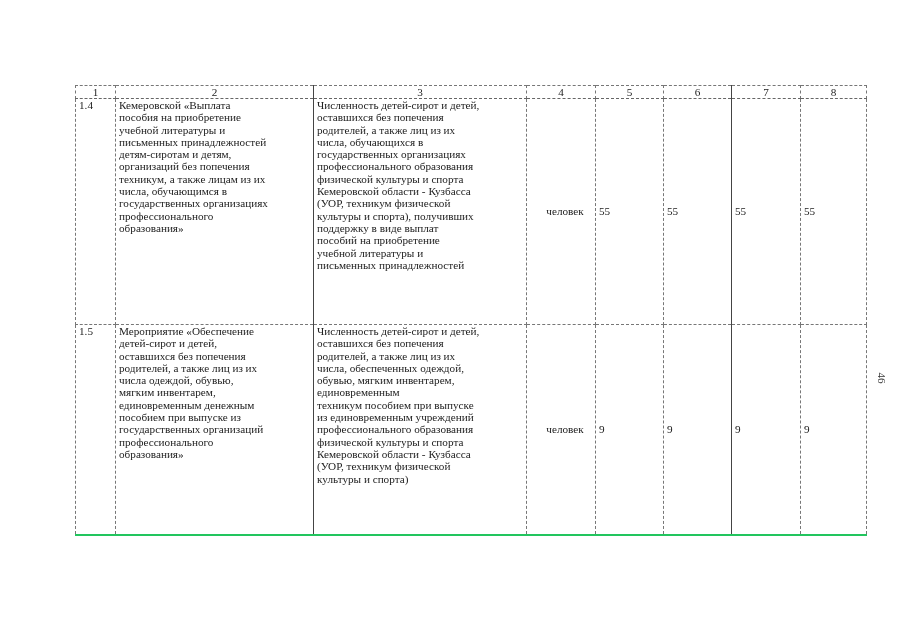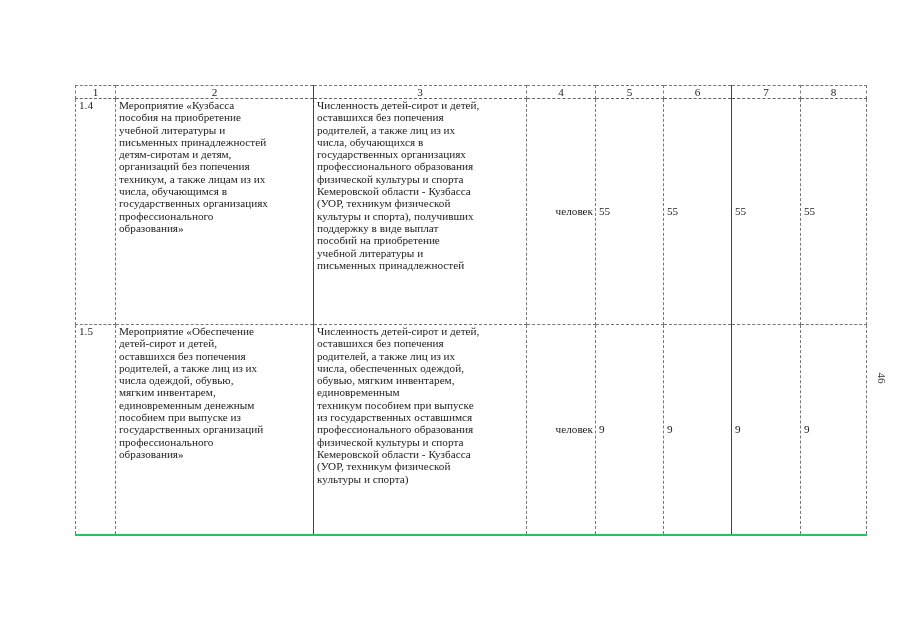--- a/index.html
+++ b/index.html
@@ -17,21 +17,21 @@
       overflow: hidden; white-space: normal;
     }
     table.doc tr.head td {
       text-align: center; height: 12px; line-height: 12px; padding: 0;
       border-bottom: 1px dashed #666;
     }
     table.doc td.c-col3 { border-left: 1px solid #444; }
     table.doc td.c-col7 { border-left: 1px solid #444; }
     table.doc tr.last td { border-bottom: 2px solid #22c55e; }
     table.doc td.num { vertical-align: middle; text-align: left; }
-    table.doc td.unit { vertical-align: middle; text-align: right; padding-left: 10px; }
+    table.doc td.unit { vertical-align: middle; text-align: center; padding-left: 10px; }
     .line { display: block; white-space: nowrap; }
     .pagenum {
       position: absolute; left: 876px; top: 372px;
       transform: rotate(90deg); transform-origin: center;
       font-size: 11px; color: #333;
     }
   </style>
 </head>
 <body>
 
@@ -55,21 +55,21 @@
       <td>4</td>
       <td>5</td>
       <td>6</td>
       <td class="c-col7">7</td>
       <td>8</td>
     </tr>
 
     <tr style="height:226px">
       <td>1.4</td>
       <td>
-        <span class="line">Мероприятие «Кузбасса</span>
+        <span class="line">Кемеровской «Выплата</span>
         <span class="line">пособия на приобретение</span>
         <span class="line">учебной литературы и</span>
         <span class="line">письменных принадлежностей</span>
         <span class="line">детям-сиротам и детям,</span>
         <span class="line">организаций без попечения</span>
         <span class="line">техникум, а также лицам из их</span>
         <span class="line">числа, обучающимся в</span>
         <span class="line">государственных организациях</span>
         <span class="line">профессионального</span>
         <span class="line">образования»</span>
@@ -113,21 +113,21 @@
         <span class="line">образования»</span>
       </td>
       <td class="c-col3">
         <span class="line">Численность детей-сирот и детей,</span>
         <span class="line">оставшихся без попечения</span>
         <span class="line">родителей, а также лиц из их</span>
         <span class="line">числа, обеспеченных одеждой,</span>
         <span class="line">обувью, мягким инвентарем,</span>
         <span class="line">единовременным</span>
         <span class="line">техникум пособием при выпуске</span>
-        <span class="line">из государственных оставшимся</span>
+        <span class="line">из единовременным учреждений</span>
         <span class="line">профессионального образования</span>
         <span class="line">физической культуры и спорта</span>
         <span class="line">Кемеровской области - Кузбасса</span>
         <span class="line">(УОР, техникум физической</span>
         <span class="line">культуры и спорта)</span>
       </td>
       <td class="unit">человек</td>
       <td class="num">9</td>
       <td class="num">9</td>
       <td class="num c-col7">9</td>

